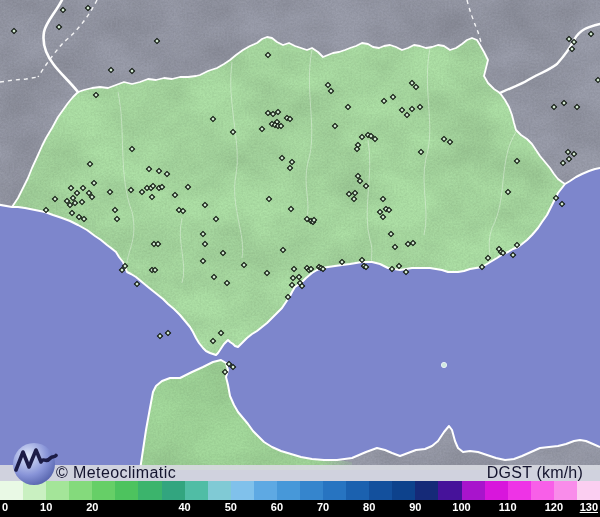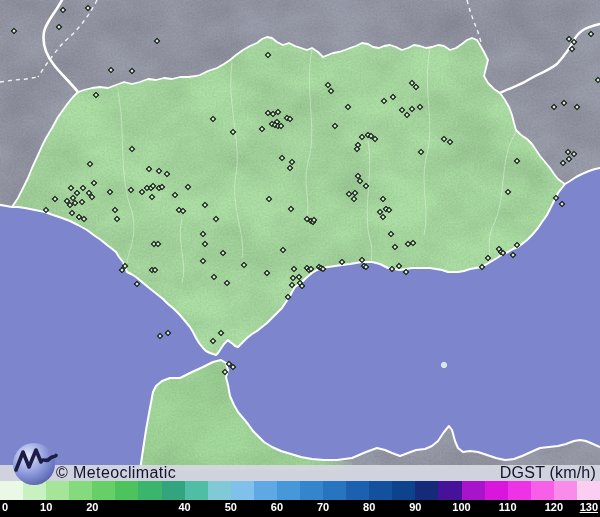--- a/index.html
+++ b/index.html
@@ -9,21 +9,21 @@
   }
   .stage svg.mapsvg{position:absolute;left:0;top:0;}
   
   .infobar{
     position:absolute;left:0;top:465px;width:600px;height:16px;
     background:rgba(215,217,224,0.92);
     display:flex;align-items:center;justify-content:space-between;
     font-size:16px;color:#14142e;z-index:5;
   }
   .infobar .left{margin-left:56px;letter-spacing:.4px;}
-  .infobar .right{margin-right:4px;display:flex;gap:10px;letter-spacing:.2px;}
+  .infobar .right{margin-right:17px;display:flex;gap:10px;letter-spacing:.2px;}
   
   .scalebar{
     position:absolute;left:0;top:481px;width:600px;height:19px;
     display:flex;z-index:5;
   }
   .scalebar .block{flex:1 1 auto;height:19px;}
   .scalelabels{
     position:absolute;left:0;top:500px;width:600px;height:17px;
     background:#000;z-index:5;color:#fff;font-size:11px;font-weight:600;
   }

